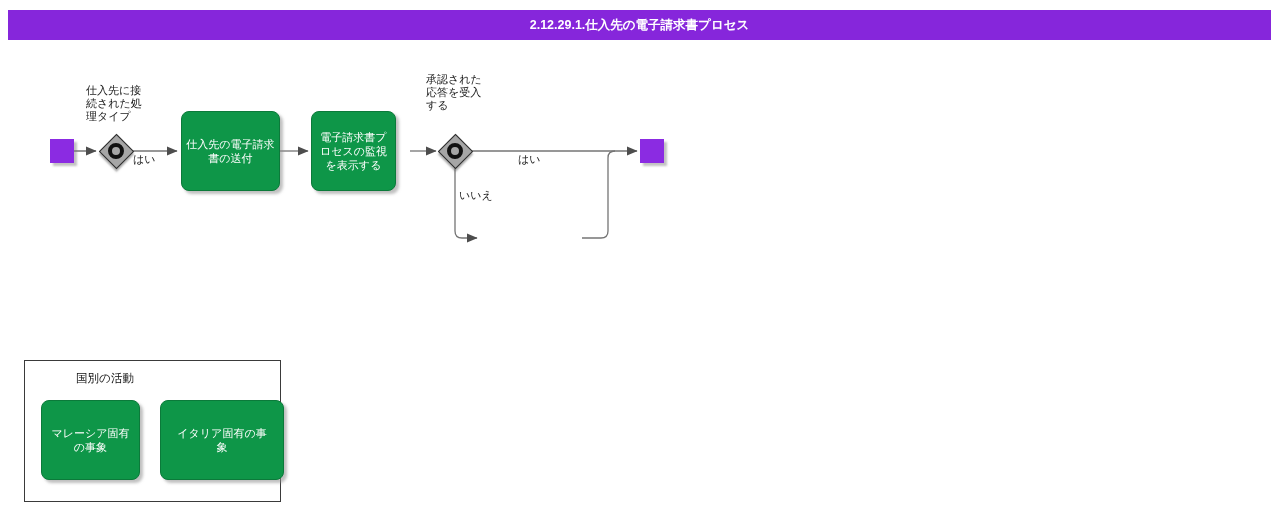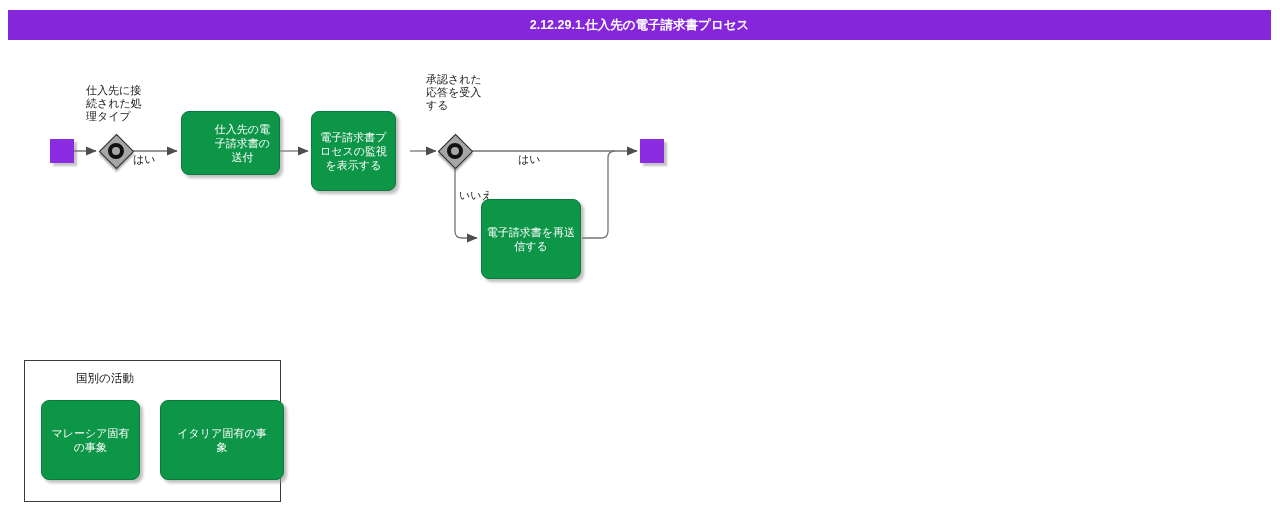--- a/index.html
+++ b/index.html
@@ -112,41 +112,38 @@
   <div class="abs event-square" style="left:50px; top:139px;"></div>
 
   <div class="abs gateway" style="left:99px; top:134px;">
     <div class="diamond"></div>
     <div class="ring"></div>
   </div>
   <div class="abs cond-label" style="left:86px; top:84px; width:58px;">仕入先に接続された処理タイプ</div>
 
   <div class="abs edge-label" style="left:133px; top:153px; width:34px;">はい</div>
 
-  <div class="abs task" style="left:181px; top:111px; width:99px; height:64px;padding-left:28px;">
+  <div class="abs task" style="left:181px; top:111px; width:99px; height:80px;">
     <div class="tlabel">仕入先の電子請求書の送付</div>
   </div>
 
   <div class="abs task" style="left:311px; top:111px; width:85px; height:80px;">
     <div class="tlabel">電子請求書プロセスの監視を表示する</div>
   </div>
 
   <div class="abs gateway" style="left:438px; top:134px;">
     <div class="diamond"></div>
     <div class="ring"></div>
   </div>
   <div class="abs cond-label" style="left:426px; top:73px; width:58px;">承認された応答を受入する</div>
 
   <div class="abs edge-label" style="left:518px; top:153px; width:34px;">はい</div>
 
   <div class="abs edge-label" style="left:459px; top:172px; width:40px; text-align:left;margin-top:17px;">いいえ</div>
 
-  <div class="abs task" style="left:481px; top:199px; width:100px; height:80px;">
-    <div class="tlabel">電子請求書を再送信する</div>
-  </div>
 
   <div class="abs event-square" style="left:640px; top:139px;"></div>
 
   <div class="abs group-box"></div>
   <div class="abs group-label">国別の活動</div>
 
   <div class="abs task" style="left:41px; top:400px; width:99px; height:80px;">
     <div class="tlabel">マレーシア固有の事象</div>
   </div>
 

